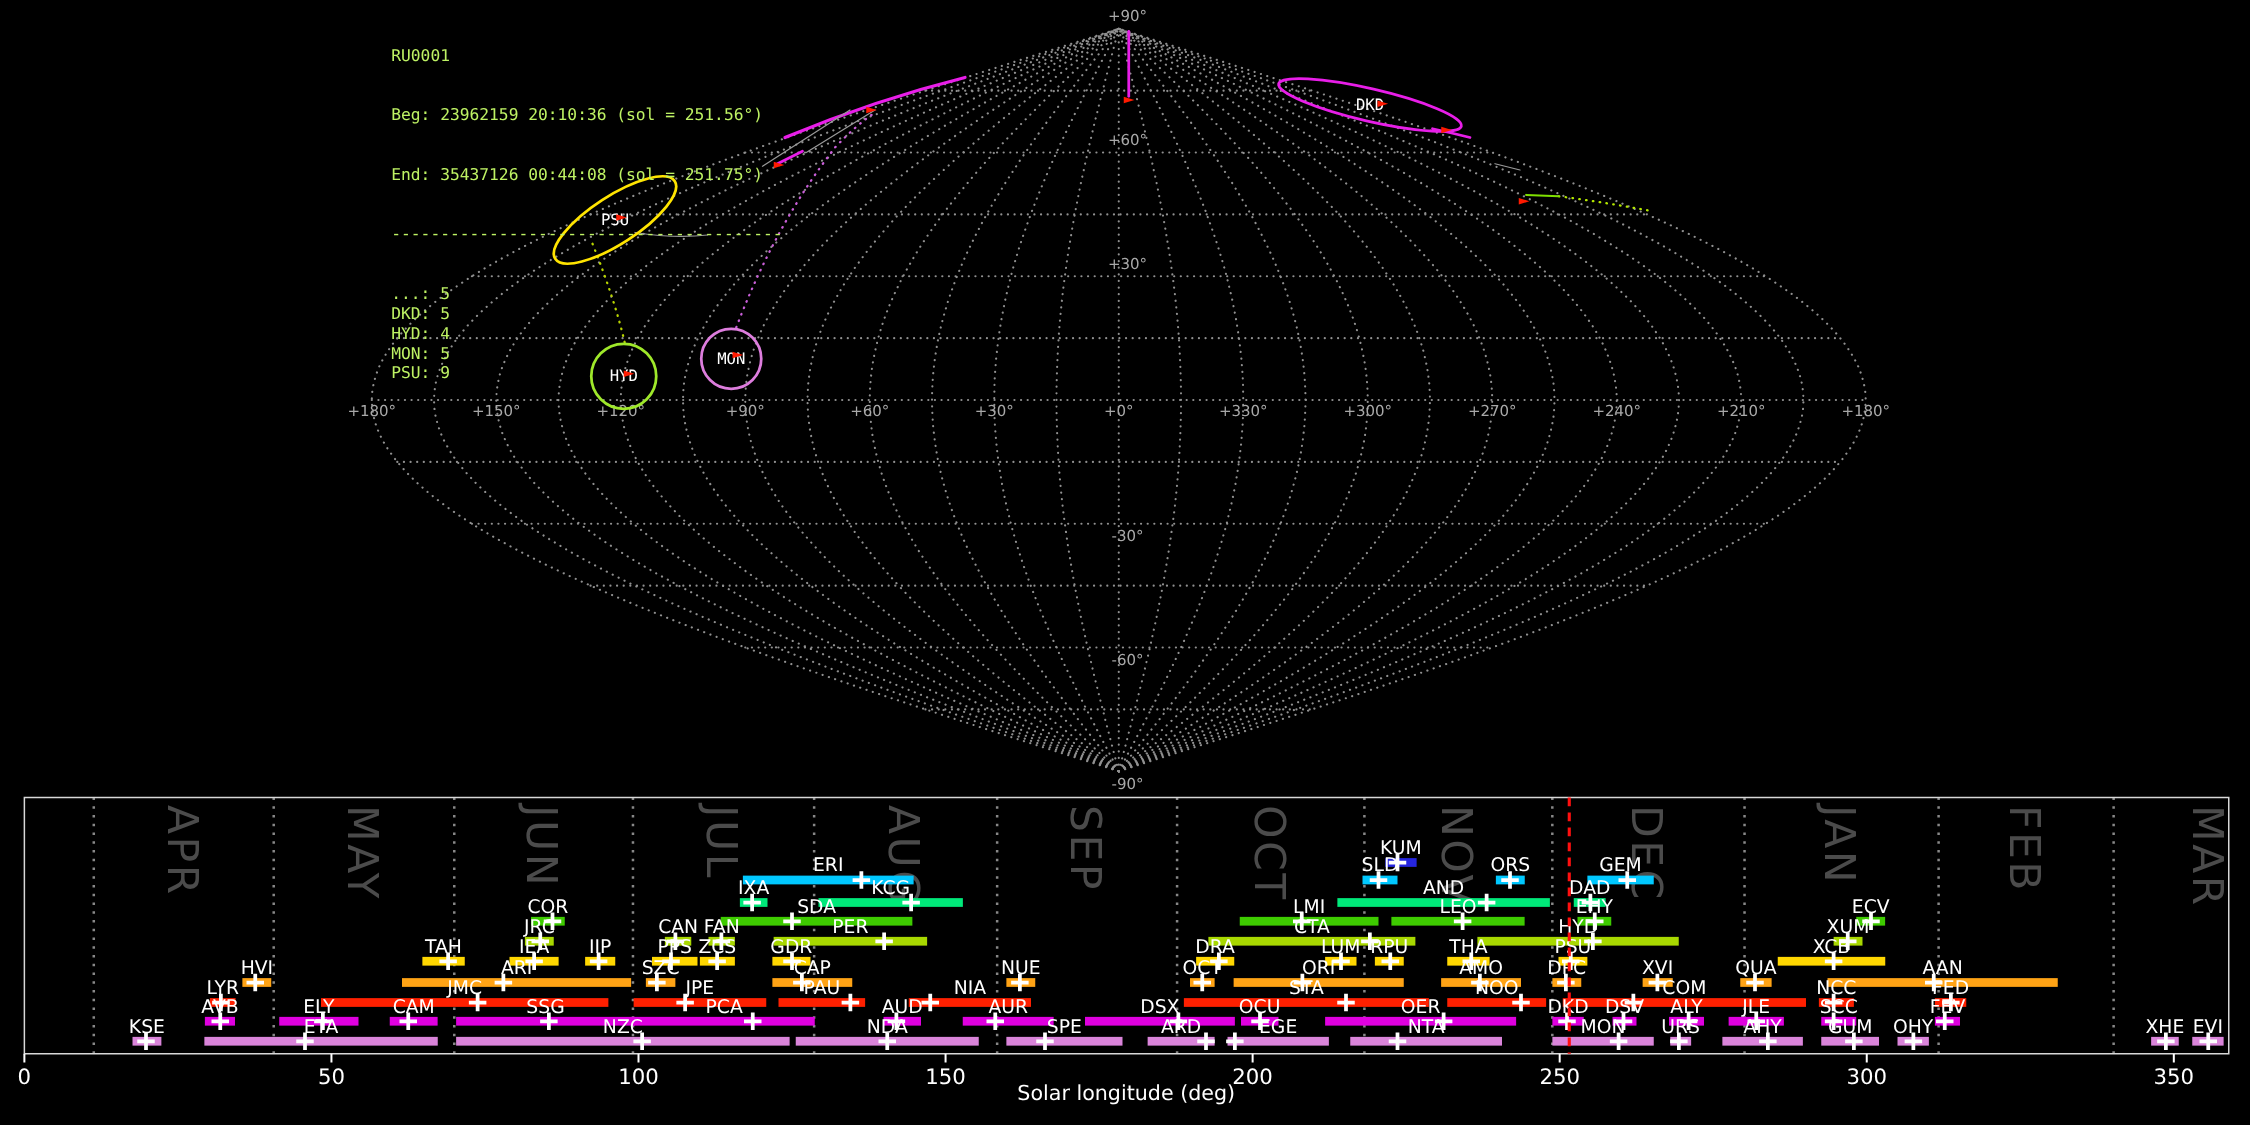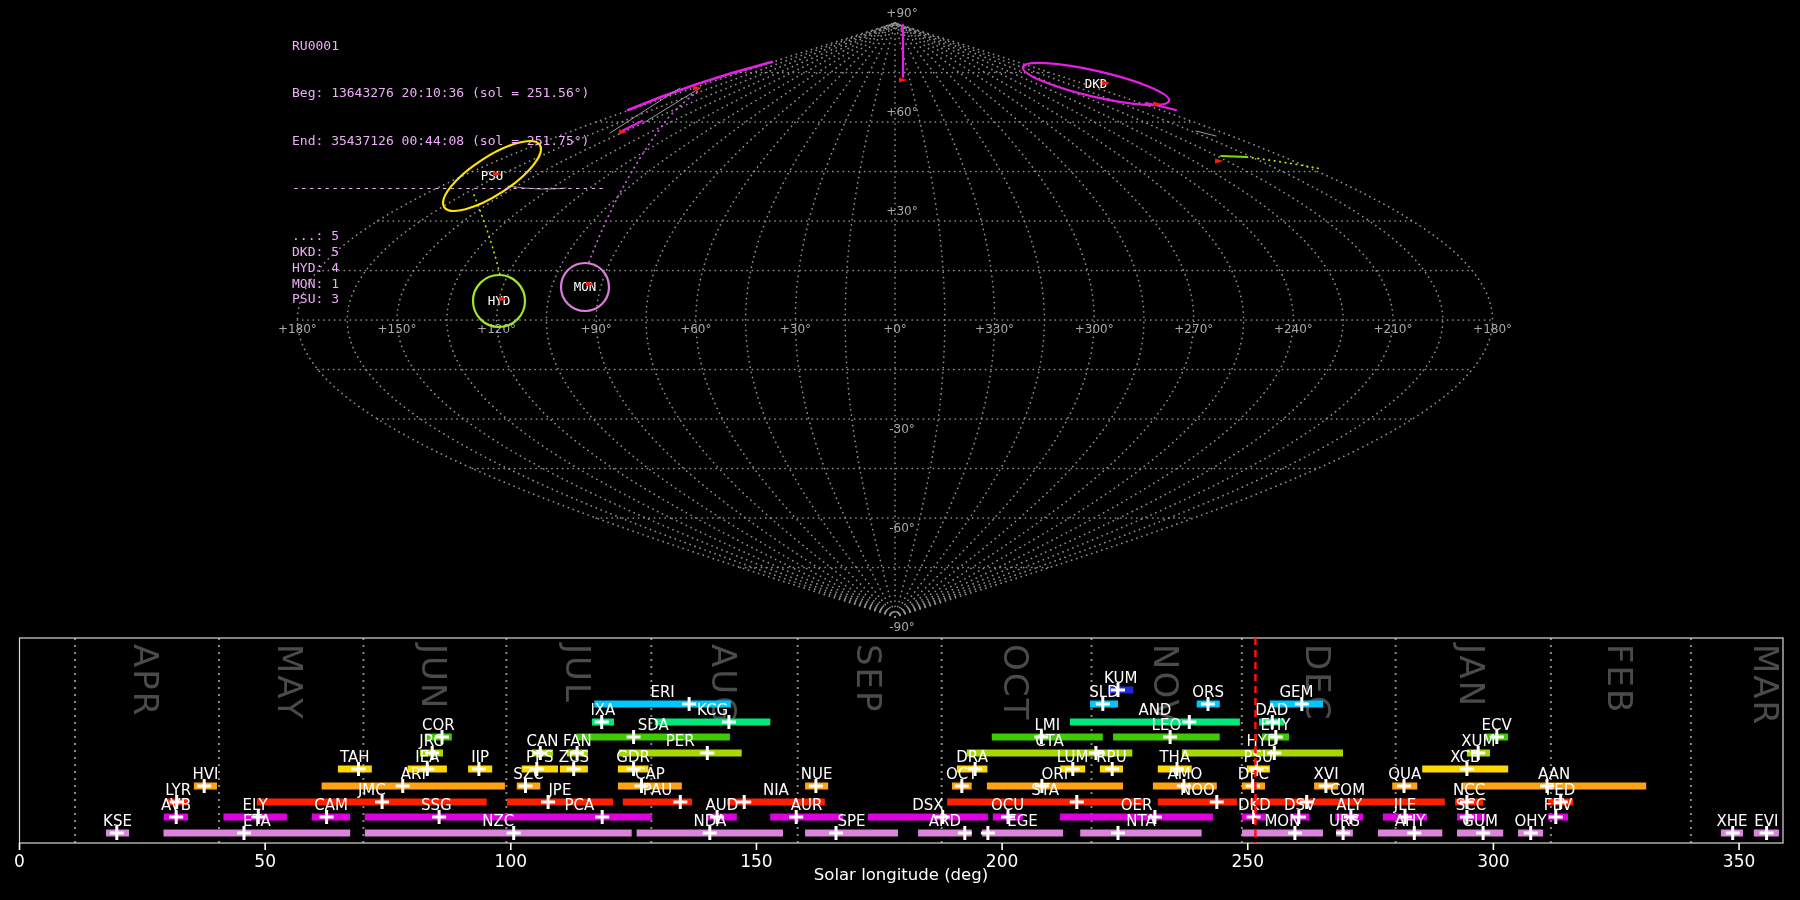--- a/index.html
+++ b/index.html
@@ -1,39 +1,39 @@
 <!DOCTYPE html>
 <html><head>
 <meta charset="utf-8">
 <style>
   html,body{margin:0;padding:0;background:#000;}
   #stage{position:relative;width:1800px;height:900px;background:#000;overflow:hidden;
          font-family:"DejaVu Sans",sans-serif;}
   #plot{position:absolute;left:0;top:0;}
-  .hdr{position:absolute;left:292px;top:6px;color:#f0abfc;
+  .hdr{position:absolute;left:313px;top:6px;color:#bef264;
        font:13px/1.22 "DejaVu Sans Mono",monospace;white-space:pre;z-index:5;}
   .grid{fill:none;stroke:#909090;stroke-width:1.7;stroke-dasharray:0.1 5.2;stroke-linecap:round;}
   .maplab{fill:#a8a8a8;font:12px "DejaVu Sans",sans-serif;text-anchor:middle;}
   .rlabel{fill:#fff;font:12.5px "DejaVu Sans Mono",monospace;text-anchor:middle;}
   .barlab{fill:#fff;font:15px "DejaVu Sans",sans-serif;text-anchor:middle;}
   .ticklab{fill:#fff;font:17px "DejaVu Sans",sans-serif;text-anchor:middle;}
   .monthlab{fill:#4b4b4b;font:34px "DejaVu Sans",sans-serif;letter-spacing:2px;}
   .axtitle{fill:#fff;font:16.5px "DejaVu Sans",sans-serif;text-anchor:middle;}
 </style>
 </head>
 <body>
 
 <div id="stage">
 
   <div class="hdr">
     <div>RU0001</div>
-    <div>Beg: 13643276 20:10:36 (sol = 251.56°)</div>
+    <div>Beg: 23962159 20:10:36 (sol = 251.56°)</div>
     <div>End: 35437126 00:44:08 (sol = 251.75°)</div>
     <div>----------------------------------------</div>
-    <div id="counts"><div>...: 5</div><div>DKD: 5</div><div>HYD: 4</div><div>MON: 1</div><div>PSU: 3</div></div>
+    <div id="counts"><div>...: 5</div><div>DKD: 5</div><div>HYD: 4</div><div>MON: 5</div><div>PSU: 9</div></div>
   </div>
 
   <svg id="plot" width="1800" height="900" viewBox="0 0 1800 900">
     <g id="g-map">
         <path d="M895.0,617.0L915.9,610.4L936.7,603.8L957.5,597.2L978.2,590.6L998.8,584.0L1019.2,577.4L1039.6,570.8L1059.7,564.2L1079.7,557.6L1099.4,551.0L1118.9,544.4L1138.1,537.8L1157.0,531.2L1175.6,524.6L1193.8,518.0L1211.7,511.4L1229.2,504.8L1246.3,498.2L1262.9,491.6L1279.1,485.0L1294.9,478.4L1310.1,471.8L1324.9,465.2L1339.1,458.6L1352.8,452.0L1365.9,445.4L1378.5,438.8L1390.4,432.2L1401.8,425.6L1412.5,419.0L1422.6,412.4L1432.1,405.8L1440.9,399.2L1449.1,392.6L1456.6,386.0L1463.4,379.4L1469.4,372.8L1474.8,366.2L1479.5,359.6L1483.5,353.0L1486.8,346.4L1489.3,339.8L1491.1,333.2L1492.2,326.6L1492.6,320.0L1492.2,313.4L1491.1,306.8L1489.3,300.2L1486.8,293.6L1483.5,287.0L1479.5,280.4L1474.8,273.8L1469.4,267.2L1463.4,260.6L1456.6,254.0L1449.1,247.4L1440.9,240.8L1432.1,234.2L1422.6,227.6L1412.5,221.0L1401.8,214.4L1390.4,207.8L1378.5,201.2L1365.9,194.6L1352.8,188.0L1339.1,181.4L1324.9,174.8L1310.1,168.2L1294.9,161.6L1279.1,155.0L1262.9,148.4L1246.3,141.8L1229.2,135.2L1211.7,128.6L1193.8,122.0L1175.6,115.4L1157.0,108.8L1138.1,102.2L1118.9,95.6L1099.4,89.0L1079.7,82.4L1059.7,75.8L1039.6,69.2L1019.2,62.6L998.8,56.0L978.2,49.4L957.5,42.8L936.7,36.2L915.9,29.6L895.0,23.0" class="grid"></path>
         <path d="M895.0,617.0L914.1,610.4L933.2,603.8L952.3,597.2L971.2,590.6L990.1,584.0L1008.9,577.4L1027.5,570.8L1046.0,564.2L1064.3,557.6L1082.4,551.0L1100.2,544.4L1117.8,537.8L1135.1,531.2L1152.2,524.6L1168.9,518.0L1185.3,511.4L1201.3,504.8L1217.0,498.2L1232.3,491.6L1247.1,485.0L1261.5,478.4L1275.5,471.8L1289.1,465.2L1302.1,458.6L1314.6,452.0L1326.7,445.4L1338.2,438.8L1349.1,432.2L1359.6,425.6L1369.4,419.0L1378.7,412.4L1387.4,405.8L1395.4,399.2L1402.9,392.6L1409.8,386.0L1416.0,379.4L1421.6,372.8L1426.5,366.2L1430.8,359.6L1434.5,353.0L1437.5,346.4L1439.8,339.8L1441.5,333.2L1442.5,326.6L1442.8,320.0L1442.5,313.4L1441.5,306.8L1439.8,300.2L1437.5,293.6L1434.5,287.0L1430.8,280.4L1426.5,273.8L1421.6,267.2L1416.0,260.6L1409.8,254.0L1402.9,247.4L1395.4,240.8L1387.4,234.2L1378.7,227.6L1369.4,221.0L1359.6,214.4L1349.1,207.8L1338.2,201.2L1326.7,194.6L1314.6,188.0L1302.1,181.4L1289.1,174.8L1275.5,168.2L1261.5,161.6L1247.1,155.0L1232.3,148.4L1217.0,141.8L1201.3,135.2L1185.3,128.6L1168.9,122.0L1152.2,115.4L1135.1,108.8L1117.8,102.2L1100.2,95.6L1082.4,89.0L1064.3,82.4L1046.0,75.8L1027.5,69.2L1008.9,62.6L990.1,56.0L971.2,49.4L952.3,42.8L933.2,36.2L914.1,29.6L895.0,23.0" class="grid"></path>
         <path d="M895.0,617.0L912.4,610.4L929.7,603.8L947.1,597.2L964.3,590.6L981.5,584.0L998.5,577.4L1015.5,570.8L1032.3,564.2L1048.9,557.6L1065.3,551.0L1081.6,544.4L1097.6,537.8L1113.3,531.2L1128.8,524.6L1144.0,518.0L1158.9,511.4L1173.5,504.8L1187.7,498.2L1201.6,491.6L1215.1,485.0L1228.2,478.4L1240.9,471.8L1253.2,465.2L1265.1,458.6L1276.5,452.0L1287.4,445.4L1297.9,438.8L1307.9,432.2L1317.3,425.6L1326.3,419.0L1334.7,412.4L1342.6,405.8L1349.9,399.2L1356.7,392.6L1363.0,386.0L1368.6,379.4L1373.7,372.8L1378.2,366.2L1382.1,359.6L1385.4,353.0L1388.2,346.4L1390.3,339.8L1391.8,333.2L1392.7,326.6L1393.0,320.0L1392.7,313.4L1391.8,306.8L1390.3,300.2L1388.2,293.6L1385.4,287.0L1382.1,280.4L1378.2,273.8L1373.7,267.2L1368.6,260.6L1363.0,254.0L1356.7,247.4L1349.9,240.8L1342.6,234.2L1334.7,227.6L1326.3,221.0L1317.3,214.4L1307.9,207.8L1297.9,201.2L1287.4,194.6L1276.5,188.0L1265.1,181.4L1253.2,174.8L1240.9,168.2L1228.2,161.6L1215.1,155.0L1201.6,148.4L1187.7,141.8L1173.5,135.2L1158.9,128.6L1144.0,122.0L1128.8,115.4L1113.3,108.8L1097.6,102.2L1081.6,95.6L1065.3,89.0L1048.9,82.4L1032.3,75.8L1015.5,69.2L998.5,62.6L981.5,56.0L964.3,49.4L947.1,42.8L929.7,36.2L912.4,29.6L895.0,23.0" class="grid"></path>
         <path d="M895.0,617.0L910.6,610.4L926.3,603.8L941.8,597.2L957.4,590.6L972.8,584.0L988.2,577.4L1003.4,570.8L1018.5,564.2L1033.5,557.6L1048.3,551.0L1062.9,544.4L1077.3,537.8L1091.5,531.2L1105.4,524.6L1119.1,518.0L1132.5,511.4L1145.6,504.8L1158.4,498.2L1170.9,491.6L1183.1,485.0L1194.9,478.4L1206.3,471.8L1217.4,465.2L1228.1,458.6L1238.3,452.0L1248.2,445.4L1257.6,438.8L1266.6,432.2L1275.1,425.6L1283.2,419.0L1290.7,412.4L1297.8,405.8L1304.5,399.2L1310.6,392.6L1316.2,386.0L1321.3,379.4L1325.8,372.8L1329.9,366.2L1333.4,359.6L1336.4,353.0L1338.8,346.4L1340.7,339.8L1342.1,333.2L1342.9,326.6L1343.2,320.0L1342.9,313.4L1342.1,306.8L1340.7,300.2L1338.8,293.6L1336.4,287.0L1333.4,280.4L1329.9,273.8L1325.8,267.2L1321.3,260.6L1316.2,254.0L1310.6,247.4L1304.5,240.8L1297.8,234.2L1290.7,227.6L1283.2,221.0L1275.1,214.4L1266.6,207.8L1257.6,201.2L1248.2,194.6L1238.3,188.0L1228.1,181.4L1217.4,174.8L1206.3,168.2L1194.9,161.6L1183.1,155.0L1170.9,148.4L1158.4,141.8L1145.6,135.2L1132.5,128.6L1119.1,122.0L1105.4,115.4L1091.5,108.8L1077.3,102.2L1062.9,95.6L1048.3,89.0L1033.5,82.4L1018.5,75.8L1003.4,69.2L988.2,62.6L972.8,56.0L957.4,49.4L941.8,42.8L926.3,36.2L910.6,29.6L895.0,23.0" class="grid"></path>
         <path d="M895.0,617.0L908.9,610.4L922.8,603.8L936.6,597.2L950.4,590.6L964.2,584.0L977.8,577.4L991.4,570.8L1004.8,564.2L1018.1,557.6L1031.3,551.0L1044.2,544.4L1057.0,537.8L1069.6,531.2L1082.0,524.6L1094.2,518.0L1106.1,511.4L1117.8,504.8L1129.2,498.2L1140.3,491.6L1151.1,485.0L1161.6,478.4L1171.8,471.8L1181.6,465.2L1191.1,458.6L1200.2,452.0L1208.9,445.4L1217.3,438.8L1225.3,432.2L1232.9,425.6L1240.0,419.0L1246.8,412.4L1253.1,405.8L1259.0,399.2L1264.4,392.6L1269.4,386.0L1273.9,379.4L1278.0,372.8L1281.6,366.2L1284.7,359.6L1287.3,353.0L1289.5,346.4L1291.2,339.8L1292.4,333.2L1293.2,326.6L1293.4,320.0L1293.2,313.4L1292.4,306.8L1291.2,300.2L1289.5,293.6L1287.3,287.0L1284.7,280.4L1281.6,273.8L1278.0,267.2L1273.9,260.6L1269.4,254.0L1264.4,247.4L1259.0,240.8L1253.1,234.2L1246.8,227.6L1240.0,221.0L1232.9,214.4L1225.3,207.8L1217.3,201.2L1208.9,194.6L1200.2,188.0L1191.1,181.4L1181.6,174.8L1171.8,168.2L1161.6,161.6L1151.1,155.0L1140.3,148.4L1129.2,141.8L1117.8,135.2L1106.1,128.6L1094.2,122.0L1082.0,115.4L1069.6,108.8L1057.0,102.2L1044.2,95.6L1031.3,89.0L1018.1,82.4L1004.8,75.8L991.4,69.2L977.8,62.6L964.2,56.0L950.4,49.4L936.6,42.8L922.8,36.2L908.9,29.6L895.0,23.0" class="grid"></path>
         <path d="M895.0,617.0L907.2,610.4L919.3,603.8L931.4,597.2L943.5,590.6L955.5,584.0L967.5,577.4L979.3,570.8L991.1,564.2L1002.7,557.6L1014.2,551.0L1025.6,544.4L1036.8,537.8L1047.8,531.2L1058.7,524.6L1069.3,518.0L1079.7,511.4L1089.9,504.8L1099.9,498.2L1109.6,491.6L1119.1,485.0L1128.3,478.4L1137.2,471.8L1145.8,465.2L1154.1,458.6L1162.0,452.0L1169.7,445.4L1177.0,438.8L1184.0,432.2L1190.6,425.6L1196.9,419.0L1202.8,412.4L1208.3,405.8L1213.5,399.2L1218.2,392.6L1222.6,386.0L1226.5,379.4L1230.1,372.8L1233.2,366.2L1236.0,359.6L1238.3,353.0L1240.2,346.4L1241.7,339.8L1242.8,333.2L1243.4,326.6L1243.6,320.0L1243.4,313.4L1242.8,306.8L1241.7,300.2L1240.2,293.6L1238.3,287.0L1236.0,280.4L1233.2,273.8L1230.1,267.2L1226.5,260.6L1222.6,254.0L1218.2,247.4L1213.5,240.8L1208.3,234.2L1202.8,227.6L1196.9,221.0L1190.6,214.4L1184.0,207.8L1177.0,201.2L1169.7,194.6L1162.0,188.0L1154.1,181.4L1145.8,174.8L1137.2,168.2L1128.3,161.6L1119.1,155.0L1109.6,148.4L1099.9,141.8L1089.9,135.2L1079.7,128.6L1069.3,122.0L1058.7,115.4L1047.8,108.8L1036.8,102.2L1025.6,95.6L1014.2,89.0L1002.7,82.4L991.1,75.8L979.3,69.2L967.5,62.6L955.5,56.0L943.5,49.4L931.4,42.8L919.3,36.2L907.2,29.6L895.0,23.0" class="grid"></path>

